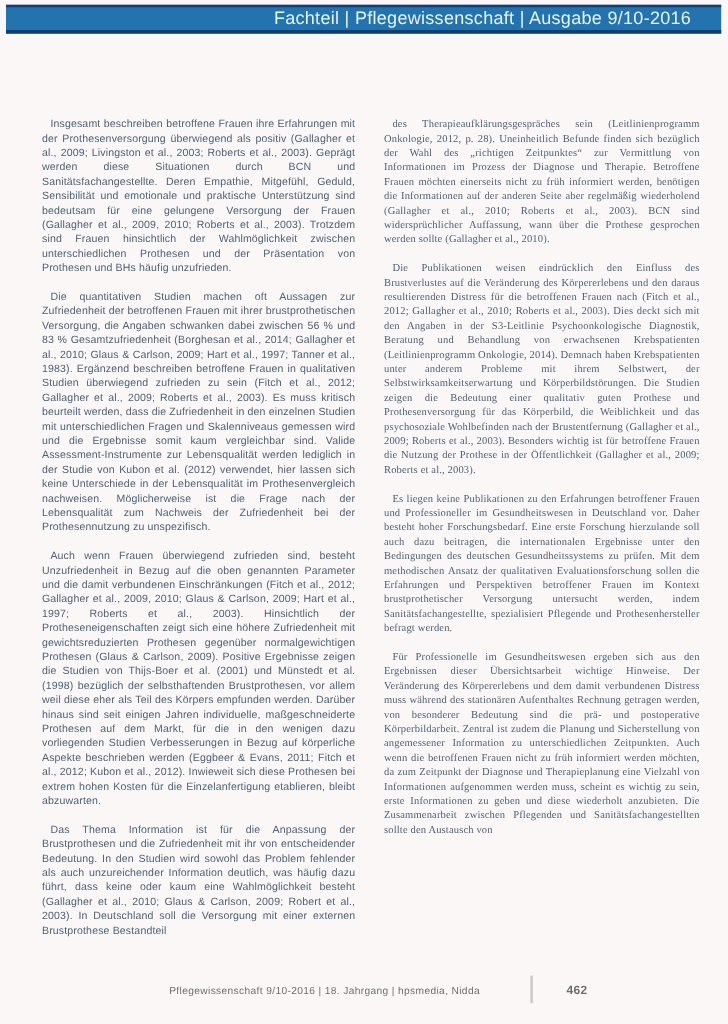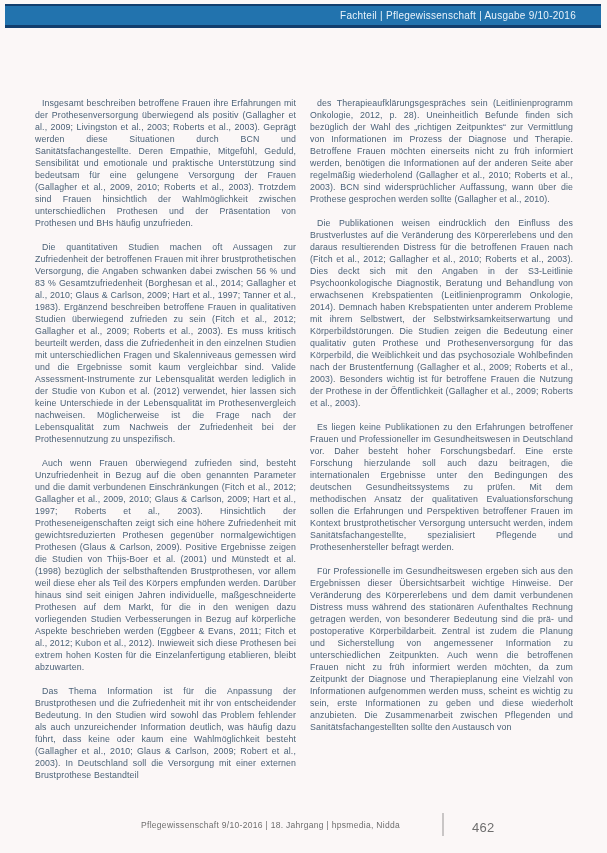--- a/index.html
+++ b/index.html
@@ -11,49 +11,49 @@
   }
   .header-bar {
     position:absolute; left:5px; top:4px; width:596px; height:24px;
     background:#2273ae;
     border-top:2px solid #123e6d;
     border-bottom:3px solid #123e6d;
     display:flex; align-items:center; justify-content:flex-end;
     padding-right:25px; box-sizing:border-box;
   }
   .header-title {
-    color:#e9f3fb; font-size:10px; letter-spacing:0.25px; white-space:nowrap;
+    color:#e9f3fb; font-size:15px; letter-spacing:0.25px; white-space:nowrap;
   }
   .col {
     position:absolute; top:55px;
     font-size:8.8px; line-height:12px; letter-spacing:0.12px;
     color:#4b6278; text-align:justify;margin-top:42px;
   }
   .col-left  { left:35px;  width:261px; }
-  .col-right { left:310px; width:263px; }
+  .col-right { left:320px; width:263px;font-family:Liberation Serif, serif; }
   .para {
     margin:0 0 12px 0; text-indent:7px;
     hyphens:auto; -webkit-hyphens:auto;
   }
   .para:last-child { margin-bottom:0; }
   .subheading {
     margin:0; color:#3d82bd; font-size:9px; line-height:12px;
     text-indent:0; text-align:left;
   }
   .footer-journal {
     position:absolute; left:141px; top:820px;
     font-size:8.5px; color:#6e6e6e; letter-spacing:0.3px; white-space:nowrap;
   }
   .footer-divider {
     position:absolute; left:442px; top:813px;
     width:2px; height:23px; background:#c9c6c6;
   }
   .footer-page {
     position:absolute; left:472px; top:820px;
-    font-size:13px; color:#6e6e6e; letter-spacing:0.3px;
+    font-size:10px; color:#6e6e6e; letter-spacing:0.3px;font-weight:bold;
   }
 </style>
 </head>
 <body>
 
 <div class="header-bar">
   <span class="header-title">Fachteil | Pflegewissenschaft | Ausgabe 9/10-2016</span>
 </div>
 
 <div class="col col-left">

